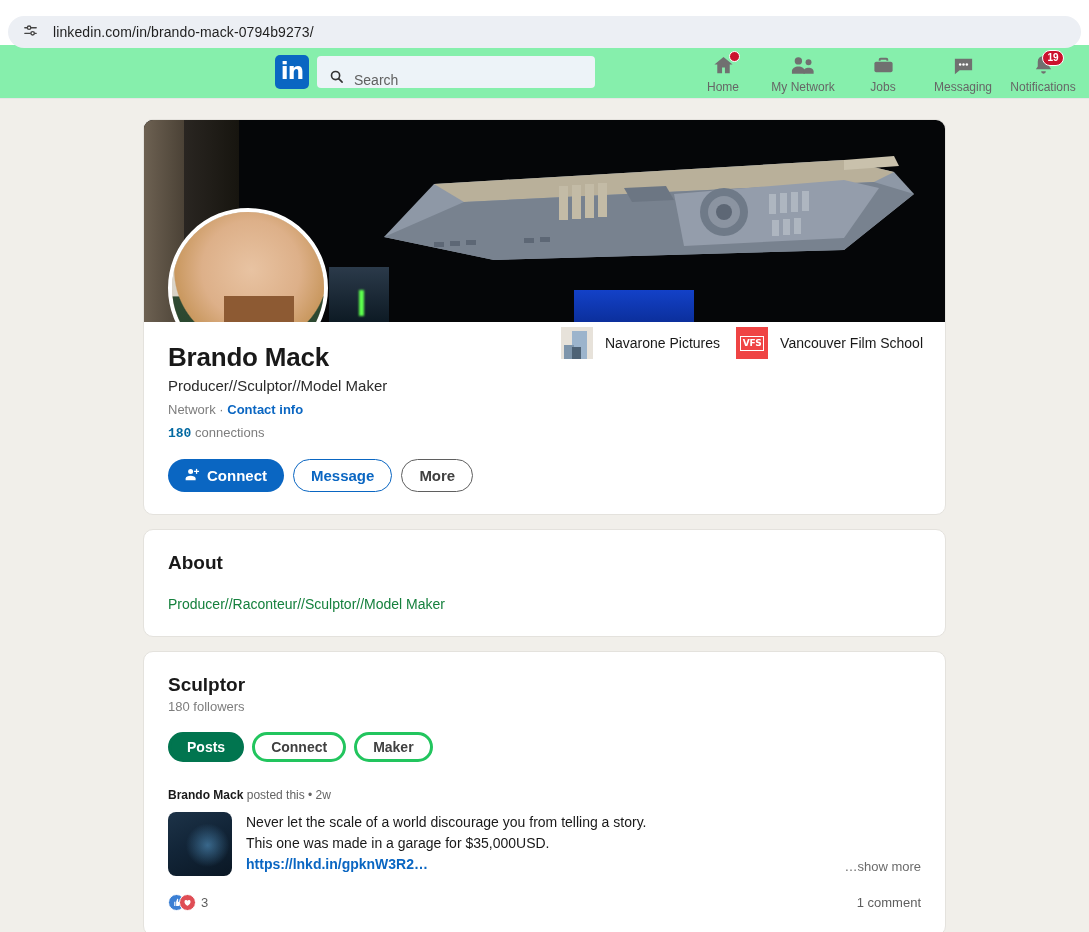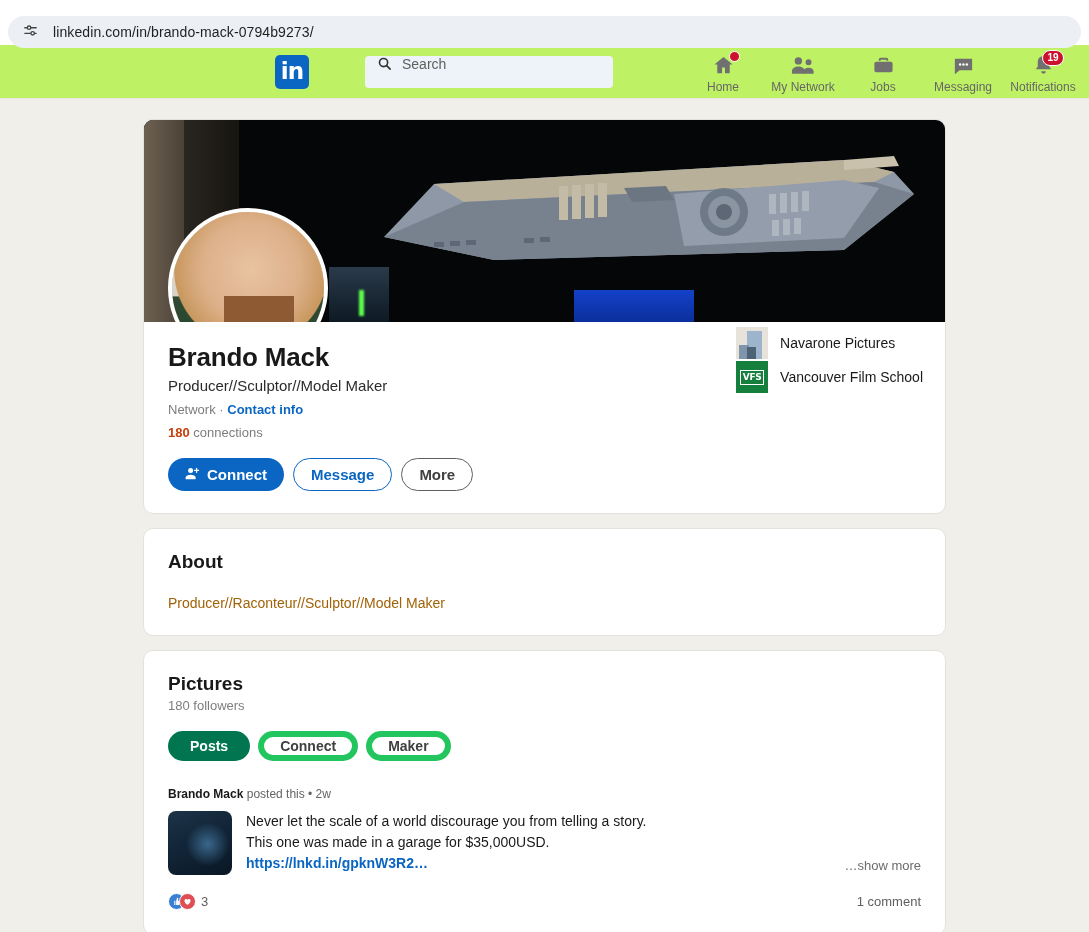--- a/index.html
+++ b/index.html
@@ -30,49 +30,48 @@
   }
   .url-text {
     font-size: 14px;
     color: #1f1f1f;
     letter-spacing: .1px;
   }
 
   
   .nav {
     height: 54px;
-    background: #bef264;
+    background: #86efac;
     border-bottom: 1px solid #e6e6e6;
     display: flex;
     align-items: center;
     padding-left: 275px;
-    gap: 38px;
   }
   .li-logo {
     width: 34px; height: 34px;
     background: #0a66c2;
     border-radius: 5px;
     color: #fff;
     font-size: 23px;
     font-weight: bold;
     display: flex;
     align-items: center;
     justify-content: center;
     letter-spacing: -1px;
     line-height: 1;
     font-family: "DejaVu Sans", sans-serif;
   }
   .search-box {
-    width: 248px;
+    width: 278px;
     height: 32px;
     background: #edf3f8;
     border-radius: 4px;
-    margin-left: 18px;
-    display: flex;
-    align-items: flex-start;
+    margin-left: 8px;
+    display: flex;
+    align-items: flex-end;
     gap: 10px;
     padding: 0 12px;
   }
   .search-ph { font-size: 14px; color: #606060; }
 
   .nav-right {
     margin-left: auto;
     display: flex;
     align-items: flex-start;
     gap: 0px;
@@ -184,71 +183,71 @@
   
   .ident { padding: 20px 24px 22px 24px; position: relative; }
   .pname {
     font-size: 26px; font-weight: bold; color: #191919;
     letter-spacing: -.2px;
   }
   .headline { font-size: 15px; color: #2b2b2b; margin-top: 4px; }
   .locline { font-size: 13px; color: #7d7d7d; margin-top: 8px; }
   .locline a { color: #0a66c2; font-weight: bold; text-decoration: none; }
   .conn { font-size: 13px; color: #7d7d7d; margin-top: 8px; }
-  .conn b { color: #c2410c; }
+  .conn b { color: #0369a1; font-family: Liberation Mono, monospace; }
 
   .btns { display: flex; gap: 9px; margin-top: 18px; }
   .btn {
     height: 33px; border-radius: 17px;
     display: flex; align-items: center; justify-content: center;
     font-size: 15px; font-weight: bold;
     padding: 0 17px; cursor: pointer;
   }
   .btn-primary { background: #0a66c2; color: #fff; gap: 7px; }
   .btn-outline-blue { border: 1.5px solid #0a66c2; color: #0a66c2; background: #fff; }
   .btn-outline-gray { border: 1.5px solid #5f5f5f; color: #404040; background: #fff; }
 
   .orgs {
     position: absolute;
     right: 22px; top: 5px;
-    display: flex; flex-direction: column; gap: 2px;
+    display: flex; flex-direction: row; gap: 16px;
   }
   .org { display: flex; align-items: center; gap: 12px; }
   .org-name { font-size: 14px; color: #191919; }
   .org-logo { width: 32px; height: 32px; flex: 0 0 32px; }
   .logo-nav {
     background: #e7e2da; position: relative; overflow: hidden;
   }
   .logo-nav i { position: absolute; display: block; }
   .logo-nav .b1 { left: 11px; top: 4px; width: 15px; height: 28px; background: #9cb4cc; }
   .logo-nav .b2 { left: 3px; top: 18px; width: 10px; height: 14px; background: #7e95ab; }
   .logo-nav .b3 { left: 11px; top: 20px; width: 9px; height: 12px; background: #4e6275; }
   .logo-vfs {
-    background: #15803d; display: flex; align-items: center; justify-content: center;
+    background: #ef4444; display: flex; align-items: center; justify-content: center;
   }
   .logo-vfs span {
     border: 1px solid #fff; color: #fff;
     font-size: 9px; font-weight: bold; line-height: 1;
     padding: 2px 2px; letter-spacing: -.3px;
     font-family: "DejaVu Sans", sans-serif;
   }
 
   
   .sec { padding: 22px 24px 24px 24px; }
   .sec-title { font-size: 19px; font-weight: bold; color: #191919; }
   .sec-sub { font-size: 13px; color: #7d7d7d; margin-top: 3px; }
-  .about-body { font-size: 14px; color: #a16207; margin-top: 22px; }
+  .about-body { font-size: 14px; color: #15803d; margin-top: 22px; }
 
   
   .pills { display: flex; gap: 8px; margin-top: 18px; }
   .pill {
     height: 30px; border-radius: 15px; padding: 0 16px;
     display: flex; align-items: center; justify-content: center;
     font-size: 14px; font-weight: bold; cursor: pointer;
-    border: 6px solid #22c55e; color: #404040; background: #fff;
+    border: 3px solid #22c55e; color: #404040; background: #fff;
   }
   .pill.active { background: #01754f; border-color: #01754f; color: #fff; }
 
   .post { margin-top: 26px; }
   .post-meta { font-size: 12px; color: #646464; }
   .post-meta b { color: #191919; font-weight: bold; }
   .post-row { display: flex; gap: 14px; margin-top: 10px; align-items: flex-start; }
   .thumb {
     width: 64px; height: 64px; flex: 0 0 64px; border-radius: 8px;
     background:
@@ -465,21 +464,21 @@
 
     <div class="card">
       <div class="sec">
         <div class="sec-title">About</div>
         <div class="about-body">Producer//Raconteur//Sculptor//Model Maker</div>
       </div>
     </div>
 
     <div class="card">
       <div class="sec">
-        <div class="sec-title">Pictures</div>
+        <div class="sec-title">Sculptor</div>
         <div class="sec-sub">180 followers</div>
 
         <div class="pills">
           <div class="pill active">Posts</div>
           <div class="pill">Connect</div>
           <div class="pill">Maker</div>
         </div>
 
         <div class="post">
           <div class="post-meta">

